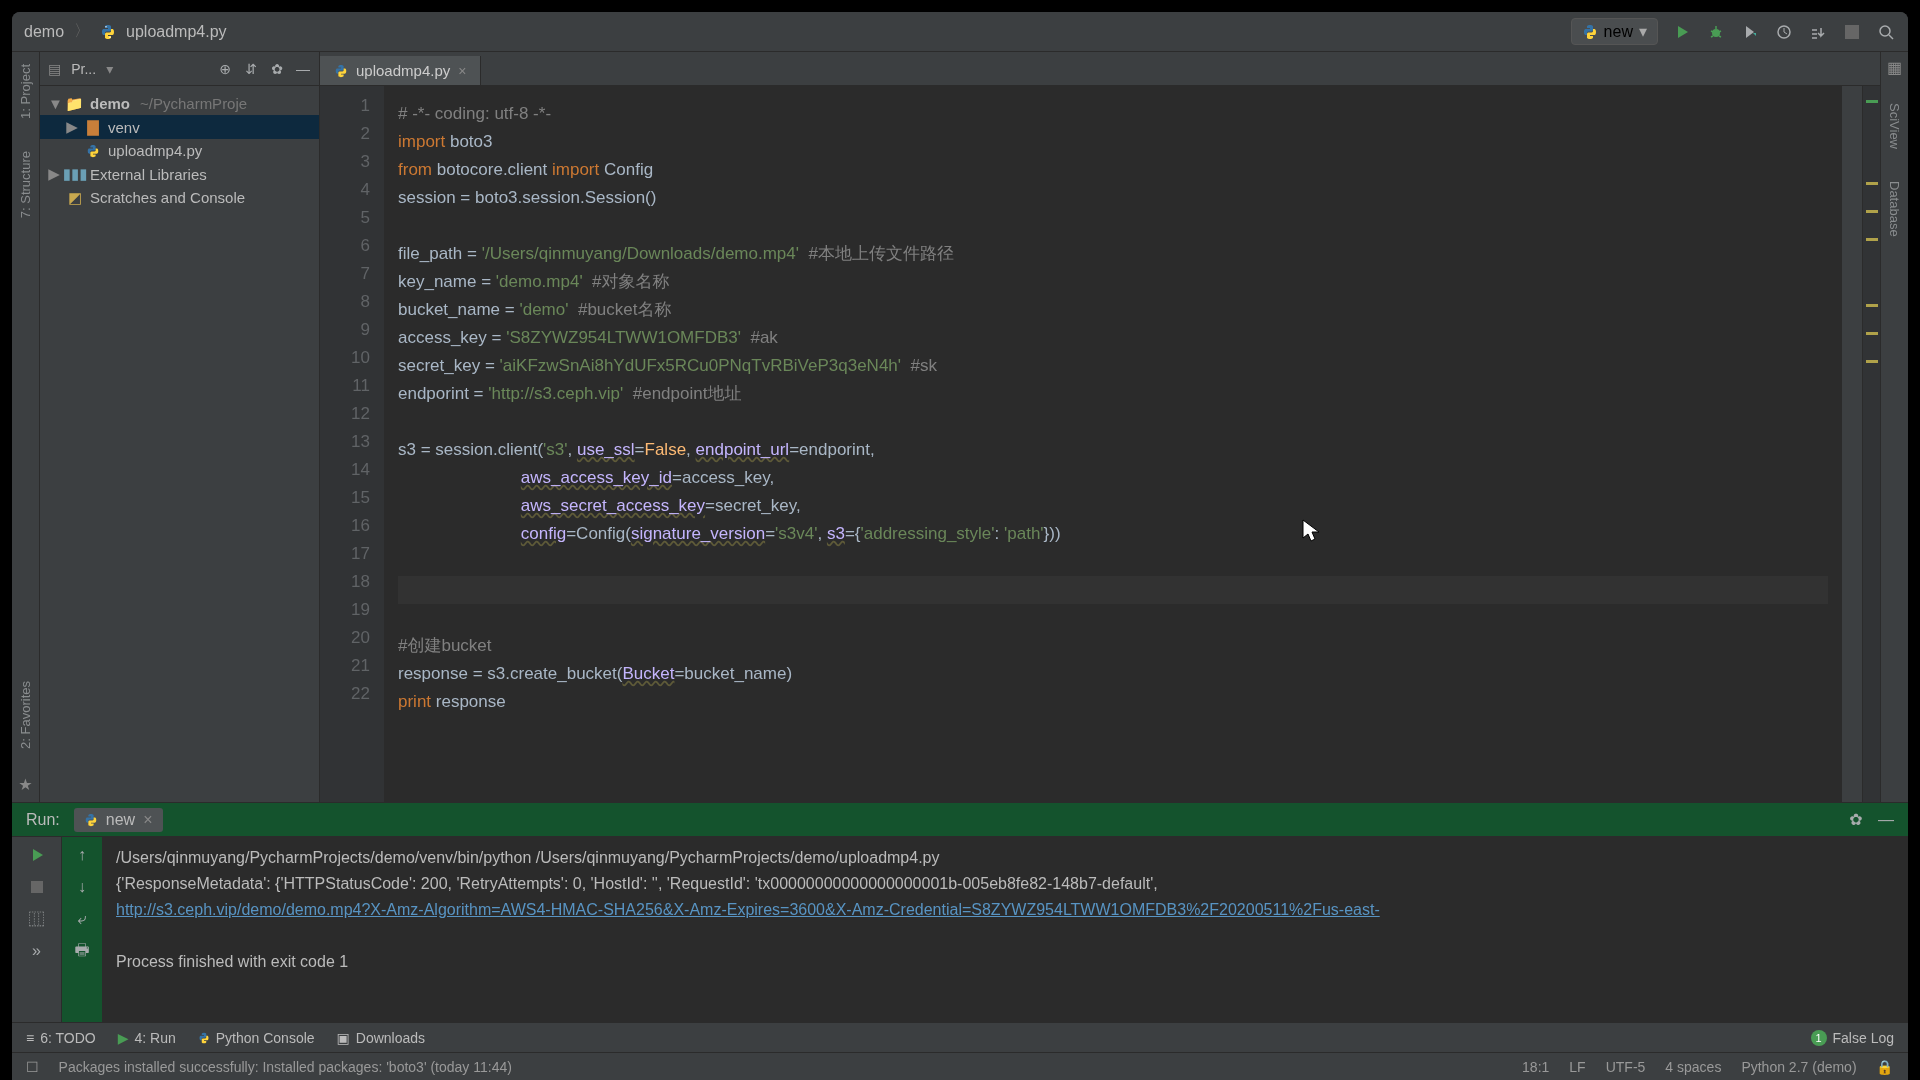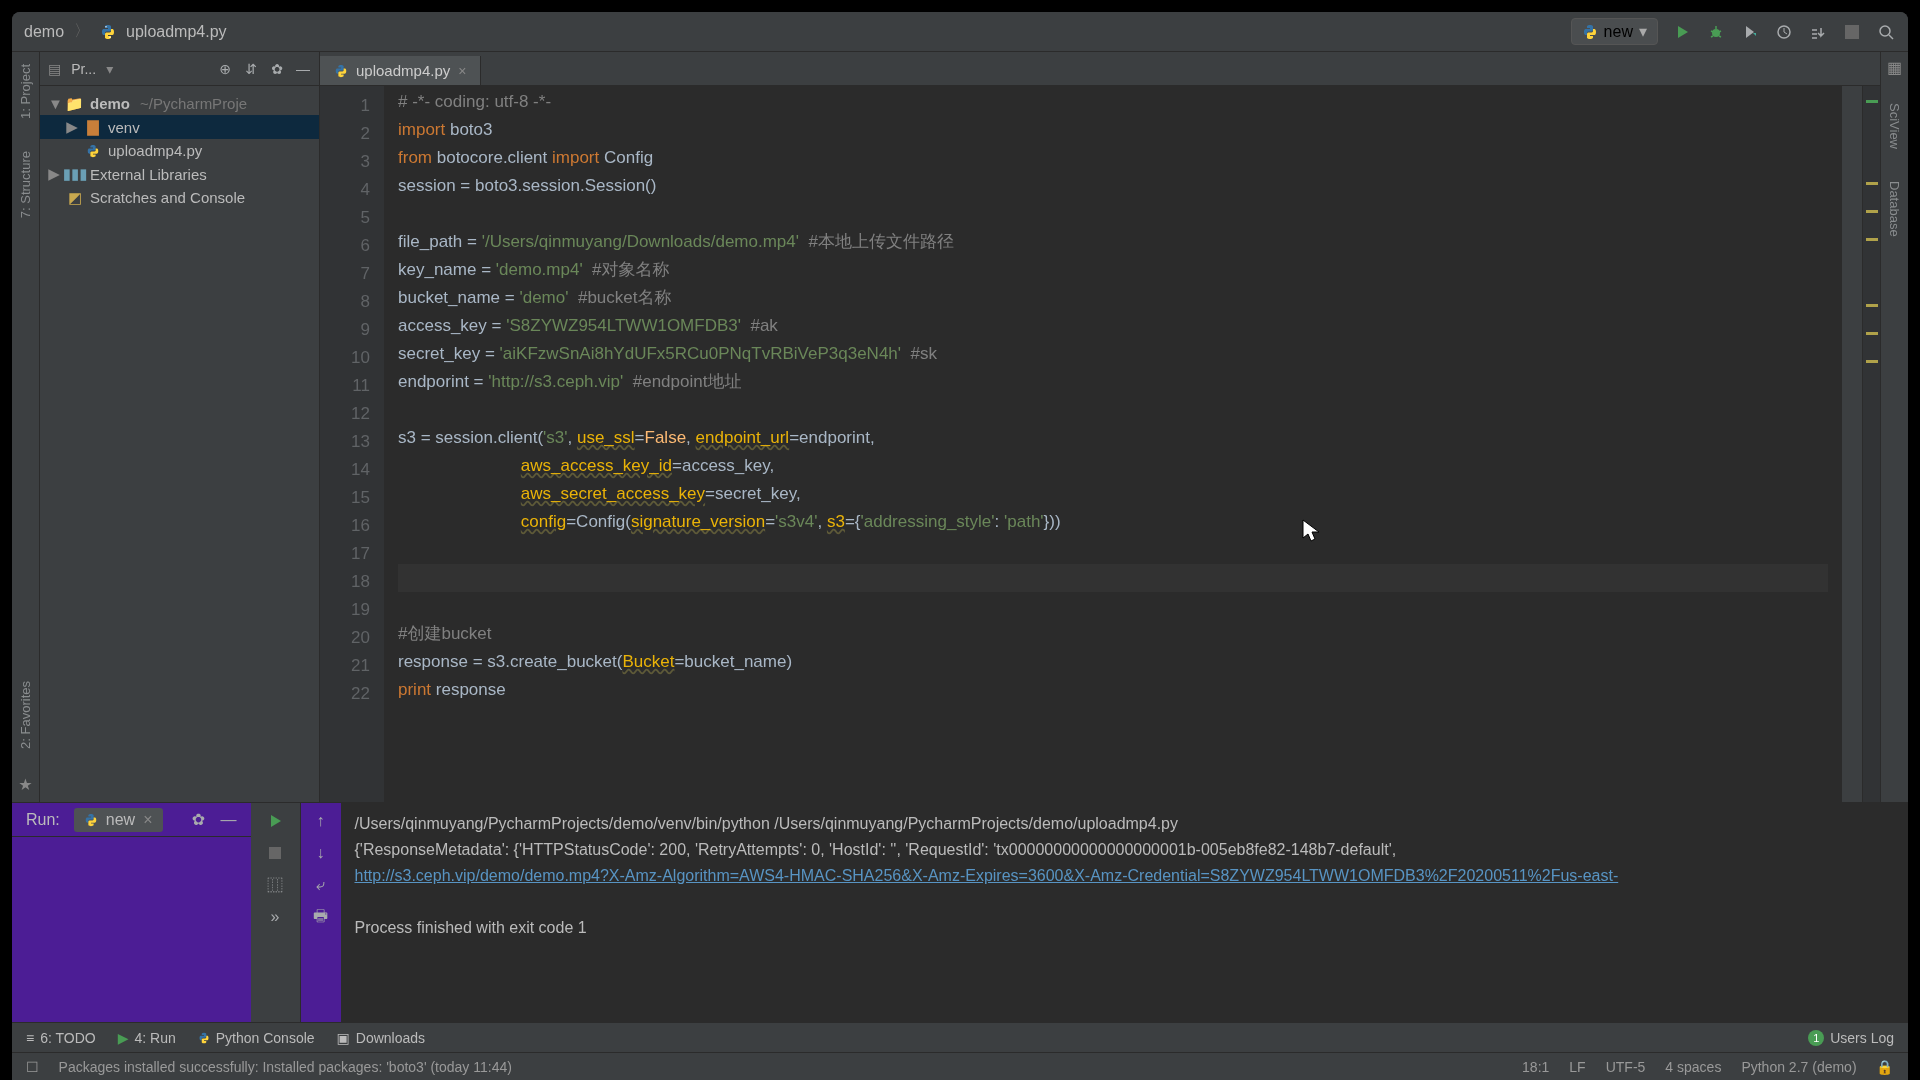--- a/index.html
+++ b/index.html
@@ -48,35 +48,35 @@
 .tree-row .dim { color:#777; margin-left:4px; }
 .ind1 { padding-left:26px; }
 
 
 .editor-wrap { flex:1; display:flex; flex-direction:column; min-width:0; }
 .tabs { height:34px; background:#3c3f41; border-bottom:1px solid #2b2b2b; display:flex; align-items:flex-end; }
 .tab { display:flex; align-items:center; gap:8px; padding:6px 14px; background:#4e5254; color:#ccc; font-size:15px; border-right:1px solid #2b2b2b; }
 .tab .close { color:#888; font-size:14px; cursor:pointer; }
 .editor { flex:1; display:flex; background:#2b2b2b; min-height:0; font-family:'Menlo','Consolas',monospace; font-size:17px; overflow:hidden; position:relative; }
 .gutter { width:64px; background:#313335; color:#606366; text-align:right; padding:6px 14px 6px 6px; line-height:28px; user-select:none; }
-.code { flex:1; padding:2px 14px; color:#a9b7c6; line-height:28px; white-space:pre; overflow:hidden; }
+.code { flex:1; padding:14px 14px; color:#a9b7c6; line-height:28px; white-space:pre; overflow:hidden; }
 .errstrip { width:18px; background:#313335; border-left:1px solid #2b2b2b; position:relative; }
 .errstrip .mark { position:absolute; left:3px; width:12px; height:3px; background:#b0a24a; }
 .kw { color:#cc7832; }
 .str { color:#6a8759; }
 .cmt { color:#808080; }
-.param { color:#eab308; text-decoration:underline; text-decoration-style:wavy; text-decoration-color:#5e5a38; }
+.param { color:#c4b5fd; text-decoration:underline; text-decoration-style:wavy; text-decoration-color:#5e5a38; }
 .bool { color:#fdba74; }
 .cursor-line { background:#323232; }
 
 
 .ministrip { width:20px; background:#3c3f41; }
 
 
-.run-pane { height:220px; background:#4c1d95; border-top:1px solid #2b2b2b; display:flex; flex-direction:row; }
+.run-pane { height:220px; background:#14532d; border-top:1px solid #2b2b2b; display:flex; flex-direction:column; }
 .run-hdr { height:34px; display:flex; align-items:center; padding:0 14px; gap:14px; color:#bbb; border-bottom:1px solid #2b2b2b; }
 .run-hdr .spacer { flex:1; }
 .run-tab { display:flex; align-items:center; gap:8px; background:#4e5254; padding:3px 10px; border-radius:3px; }
 .run-body { flex:1; display:flex; min-height:0; }
 .run-rail { width:50px; background:#3c3f41; border-right:1px solid #2b2b2b; display:flex; flex-direction:column; align-items:center; padding:8px 0; gap:12px; }
 .run-rail2 { width:40px; display:flex; flex-direction:column; align-items:center; padding:8px 0; gap:12px; }
 .run-out { flex:1; background:#2b2b2b; color:#bbb; font-family:'Menlo','Consolas',monospace; font-size:16px; line-height:26px; padding:8px 14px; white-space:pre; overflow:hidden; }
 .run-out .link { color:#5894c3; text-decoration:underline; }
 
 
@@ -343,21 +343,21 @@
         </span>
         <span>Python Console</span>
       </div>
     <div class="btab">
         <span>▣</span>
         <span>Downloads</span>
       </div>
     <span class="spacer"></span>
     <div class="btab">
         <span class="badge-g">1</span>
-        <span>Users Log</span>
+        <span>False Log</span>
       </div>
   </div>
 
   <div class="statusbar">
     <span>☐</span>
     <span>Packages installed successfully: Installed packages: 'boto3' (today 11:44)</span>
     <span class="spacer"></span>
     <span>18:1</span>
     <span>LF</span>
     <span>UTF-5</span>

